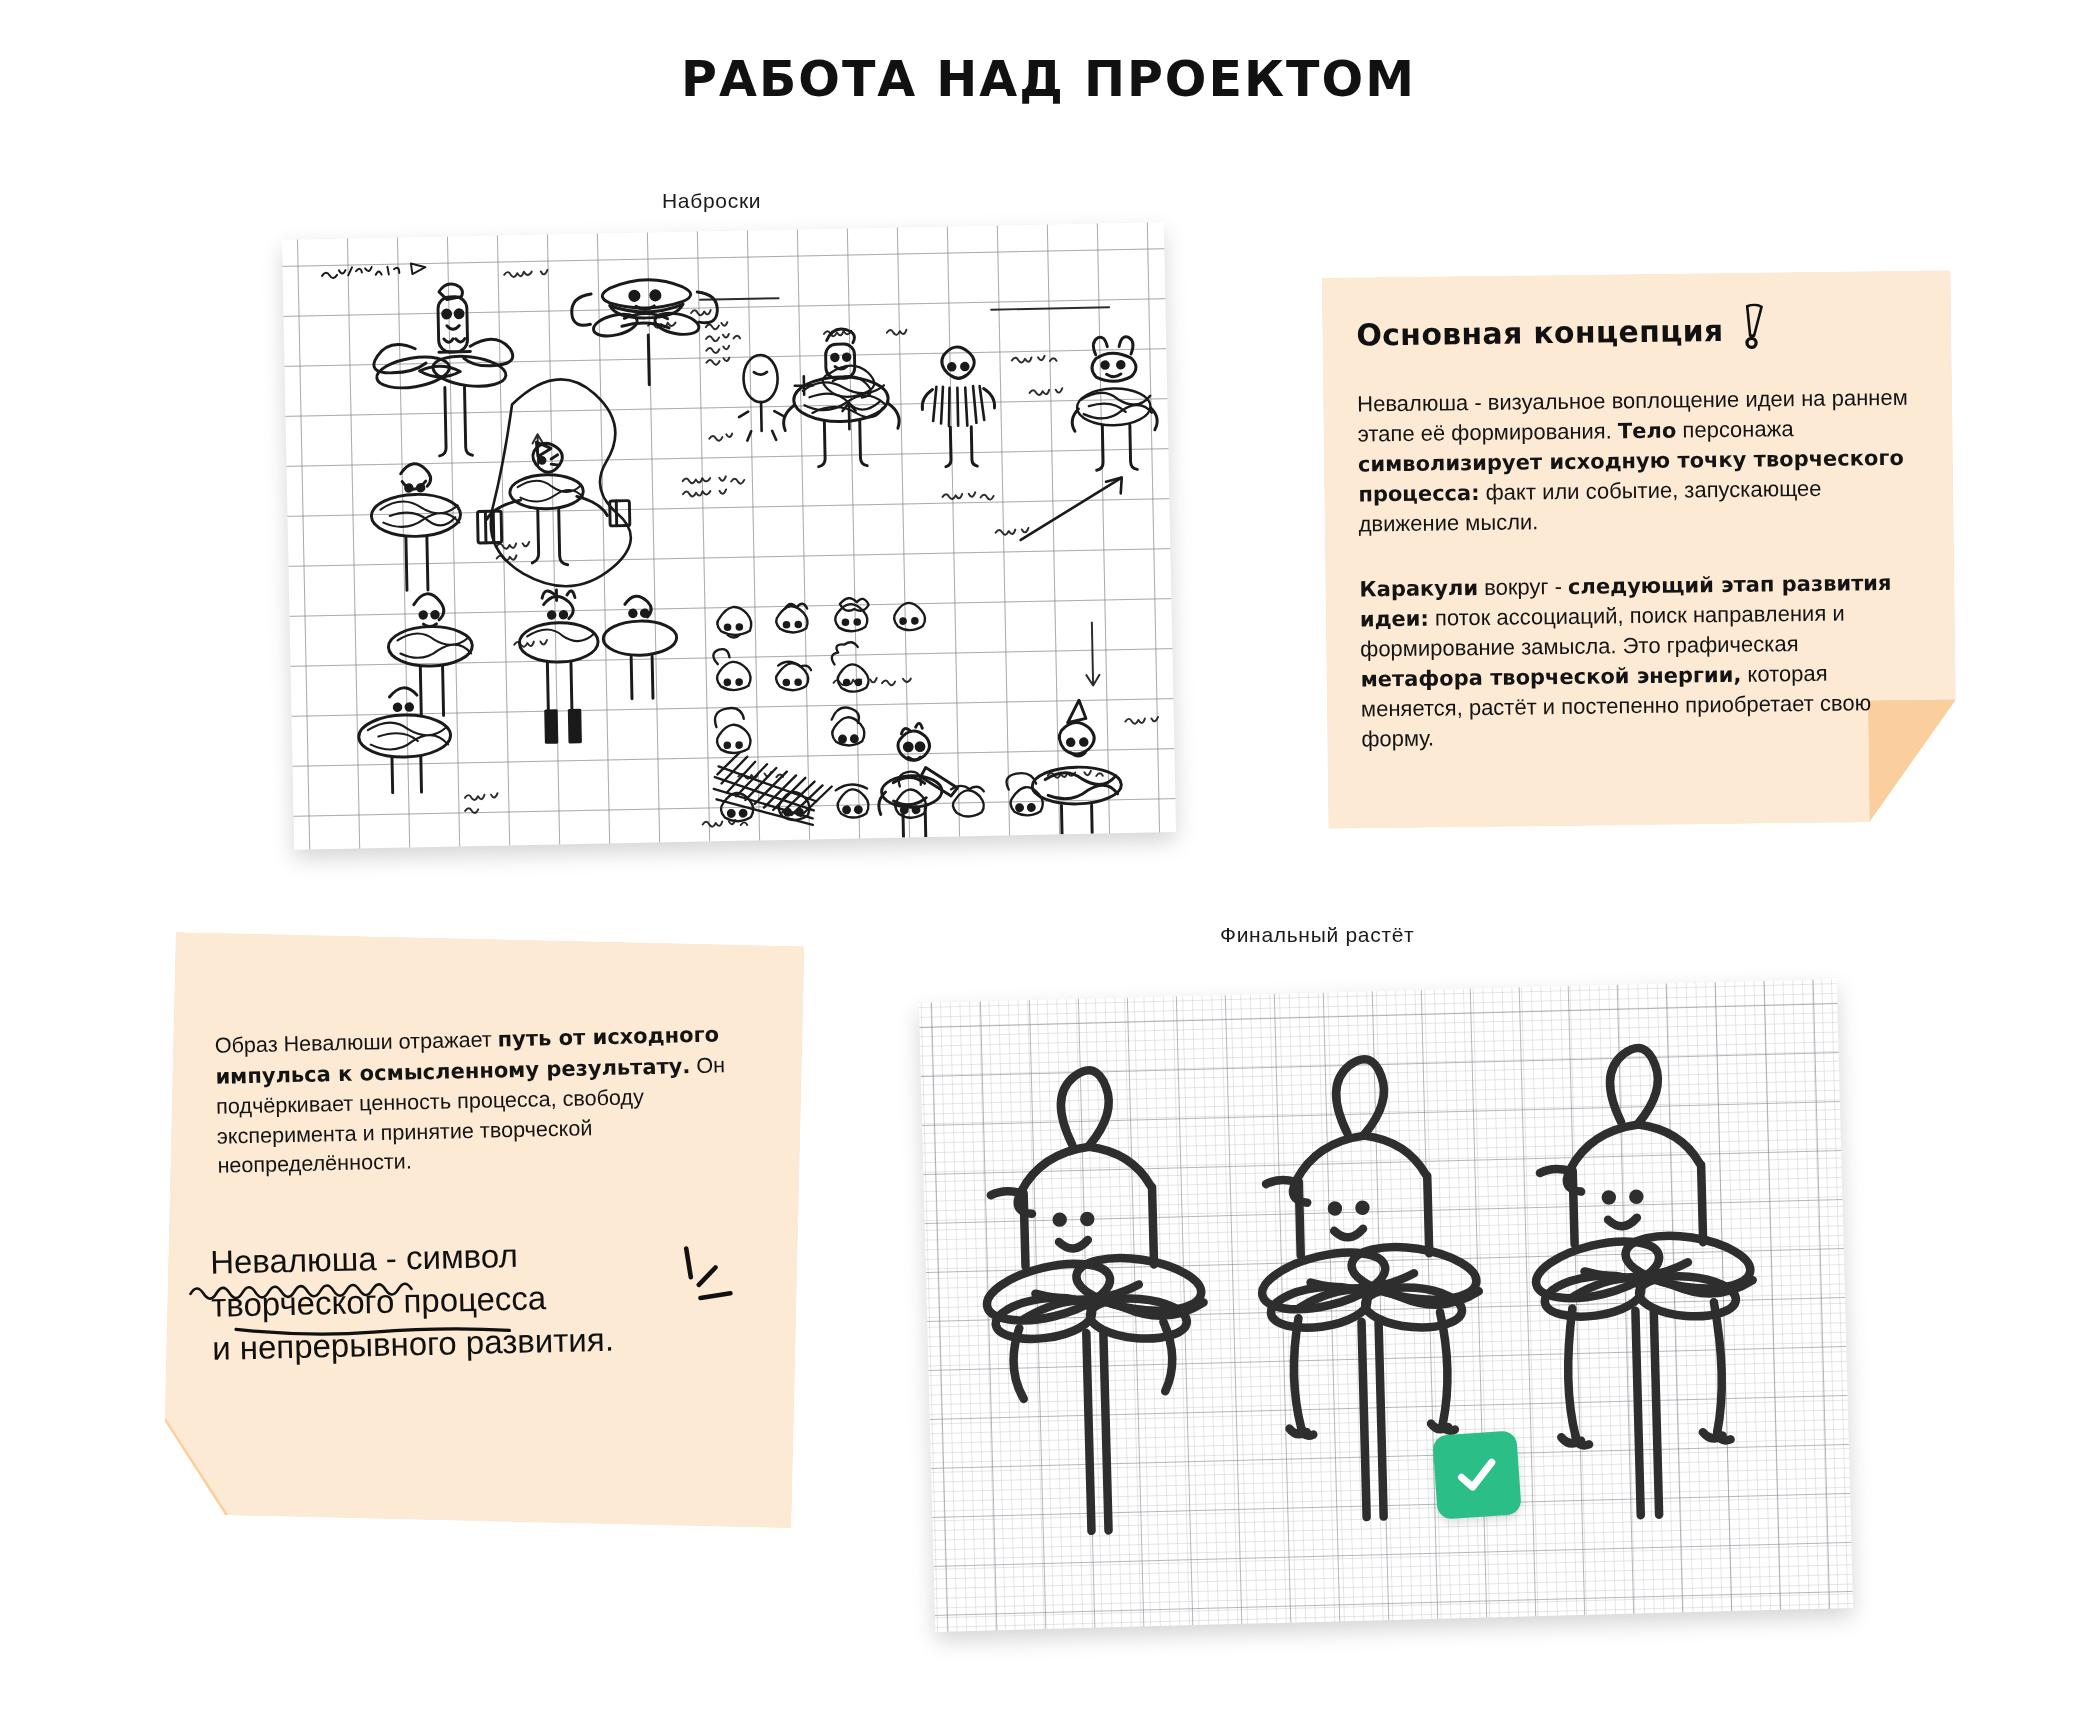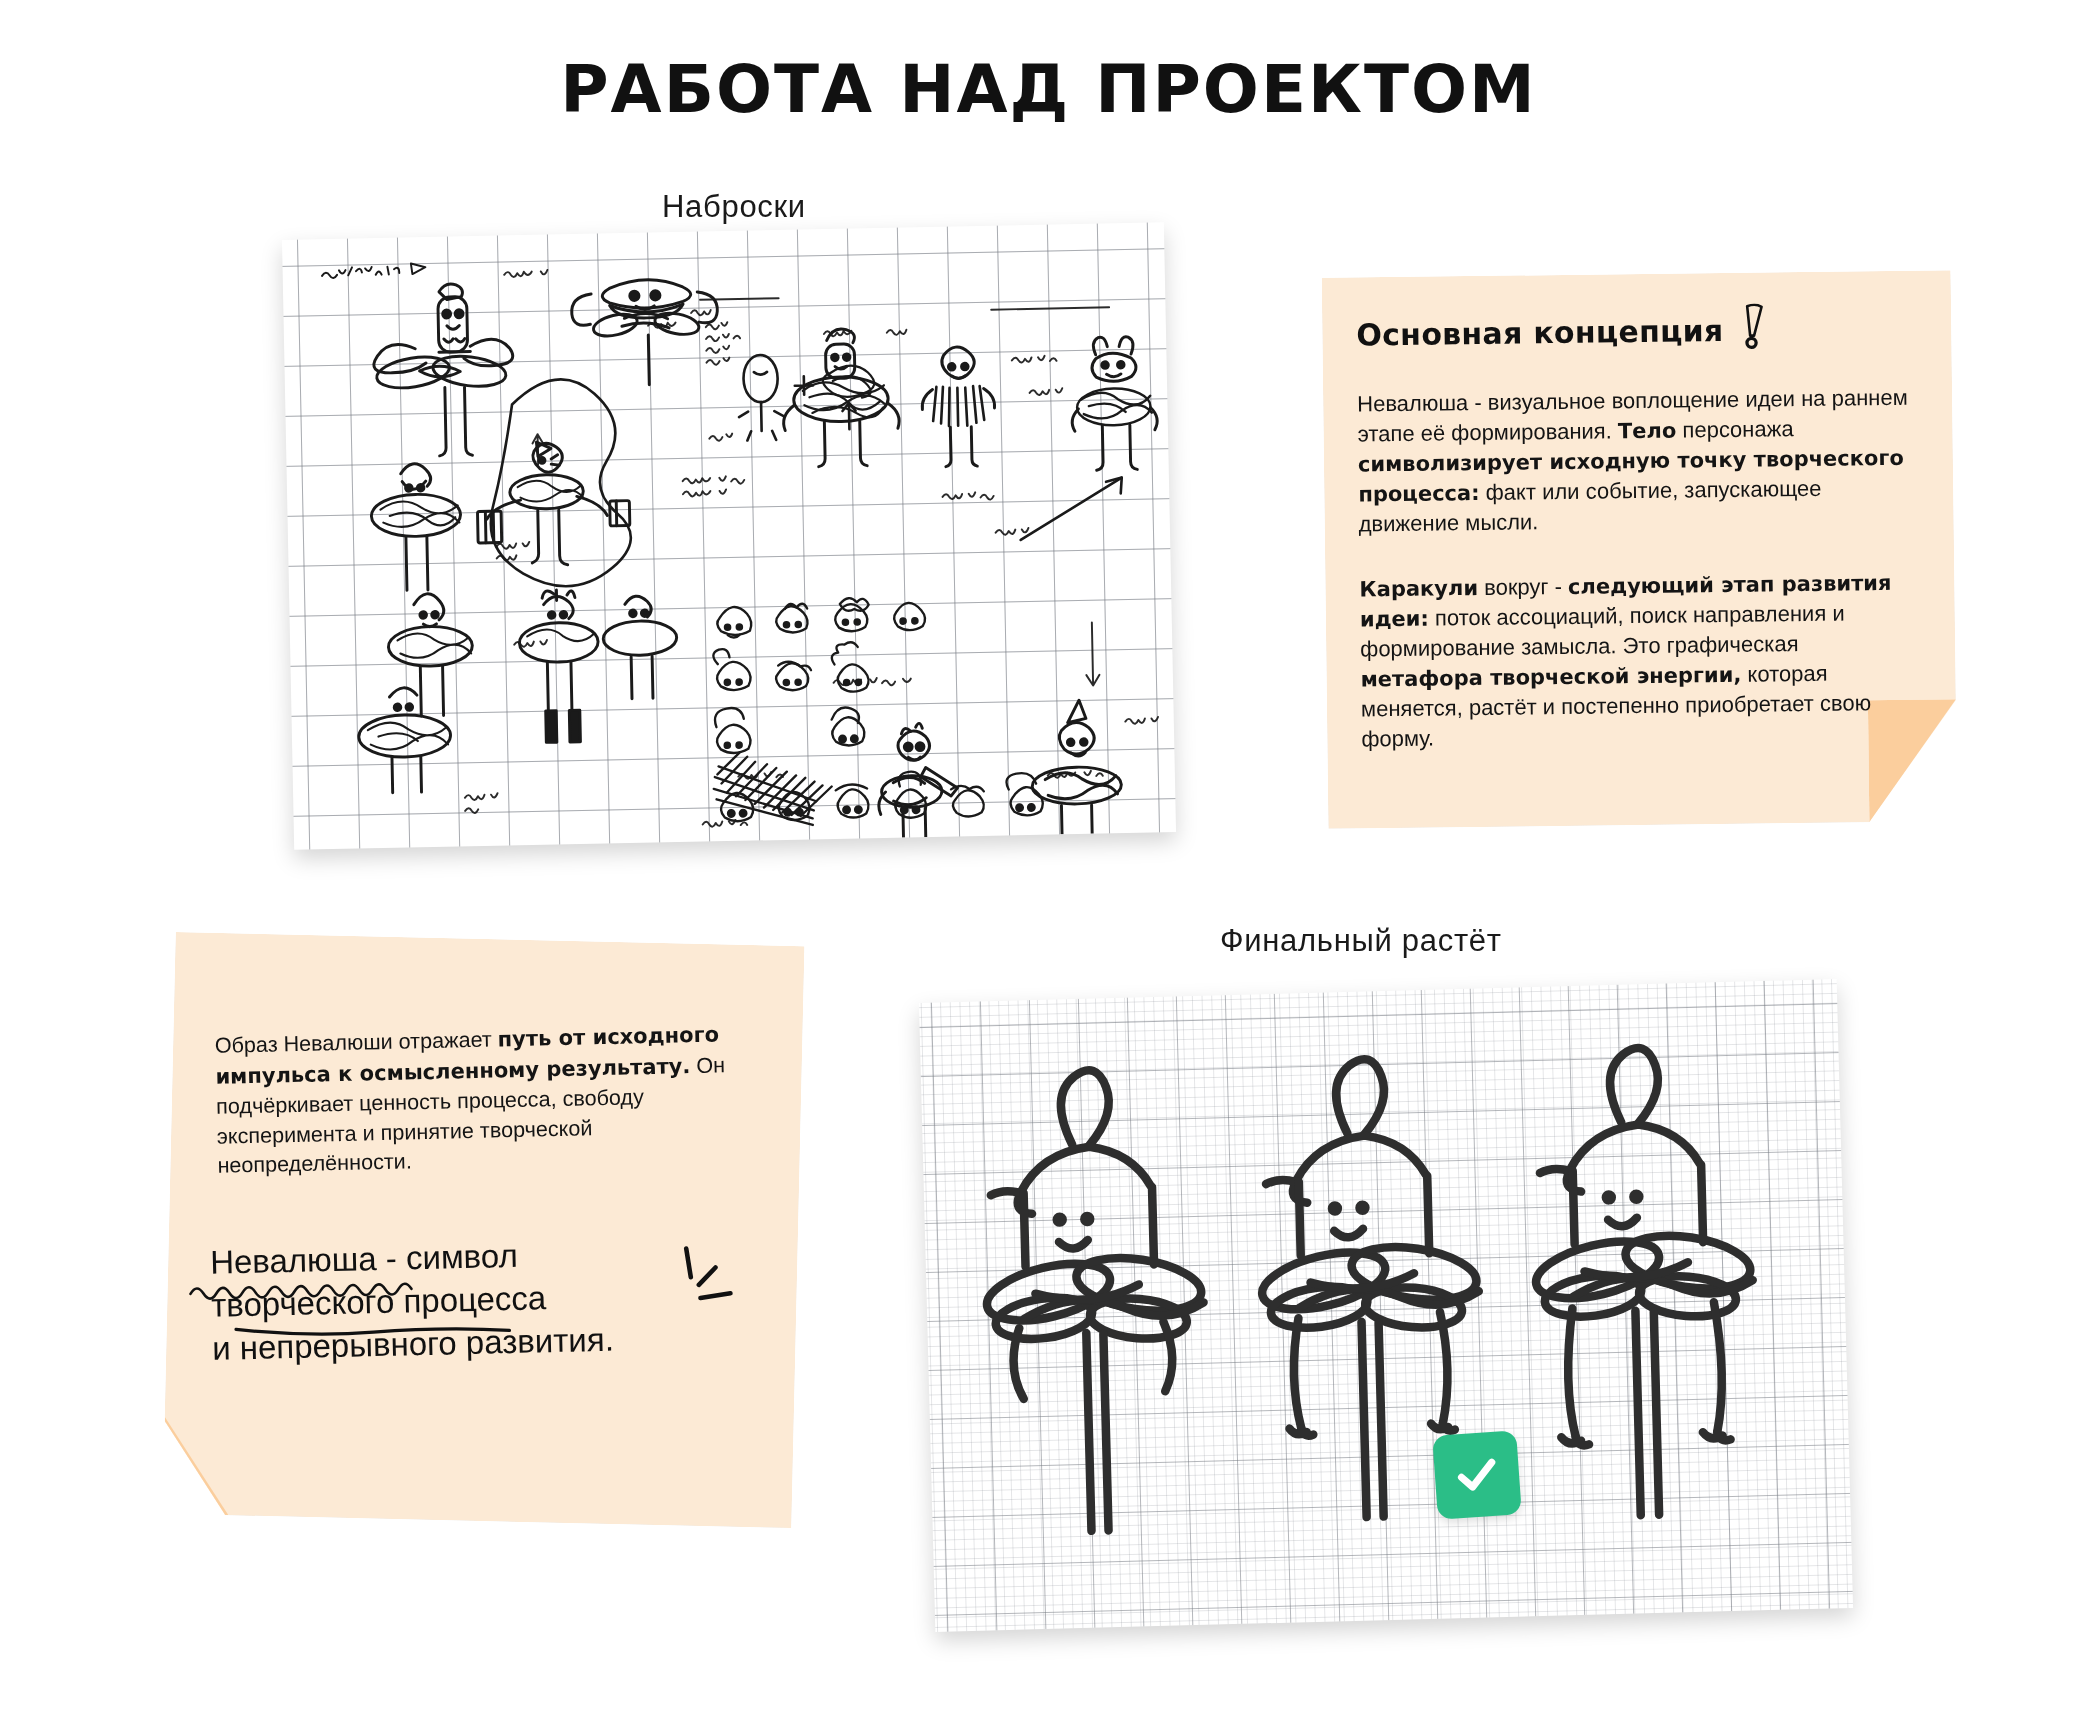--- a/index.html
+++ b/index.html
@@ -11,31 +11,31 @@
     position:relative;
   }
   .stage{position:absolute;left:0;top:0;width:2097px;height:1737px;}
 
   
   .page-title{
     position:absolute;left:0;top:51px;width:2097px;
     text-align:center;
     font-family:"DejaVu Sans", sans-serif;
     font-weight:700;
-    font-size:66px;
+    font-size:49px;
     letter-spacing:2px;
     color:#111111;
   }
 
   
   .section-label{
     position:absolute;
     font-family:"Liberation Sans", sans-serif;
     font-weight:400;
-    font-size:31px;
+    font-size:21px;
     color:#1a1a1a;
     letter-spacing:0.7px;
     white-space:nowrap;
   }
   #label-sketches{left:662px;top:189px;}
   #label-final{left:1220px;top:923px;}
 
   
   .paper{
     position:absolute;

